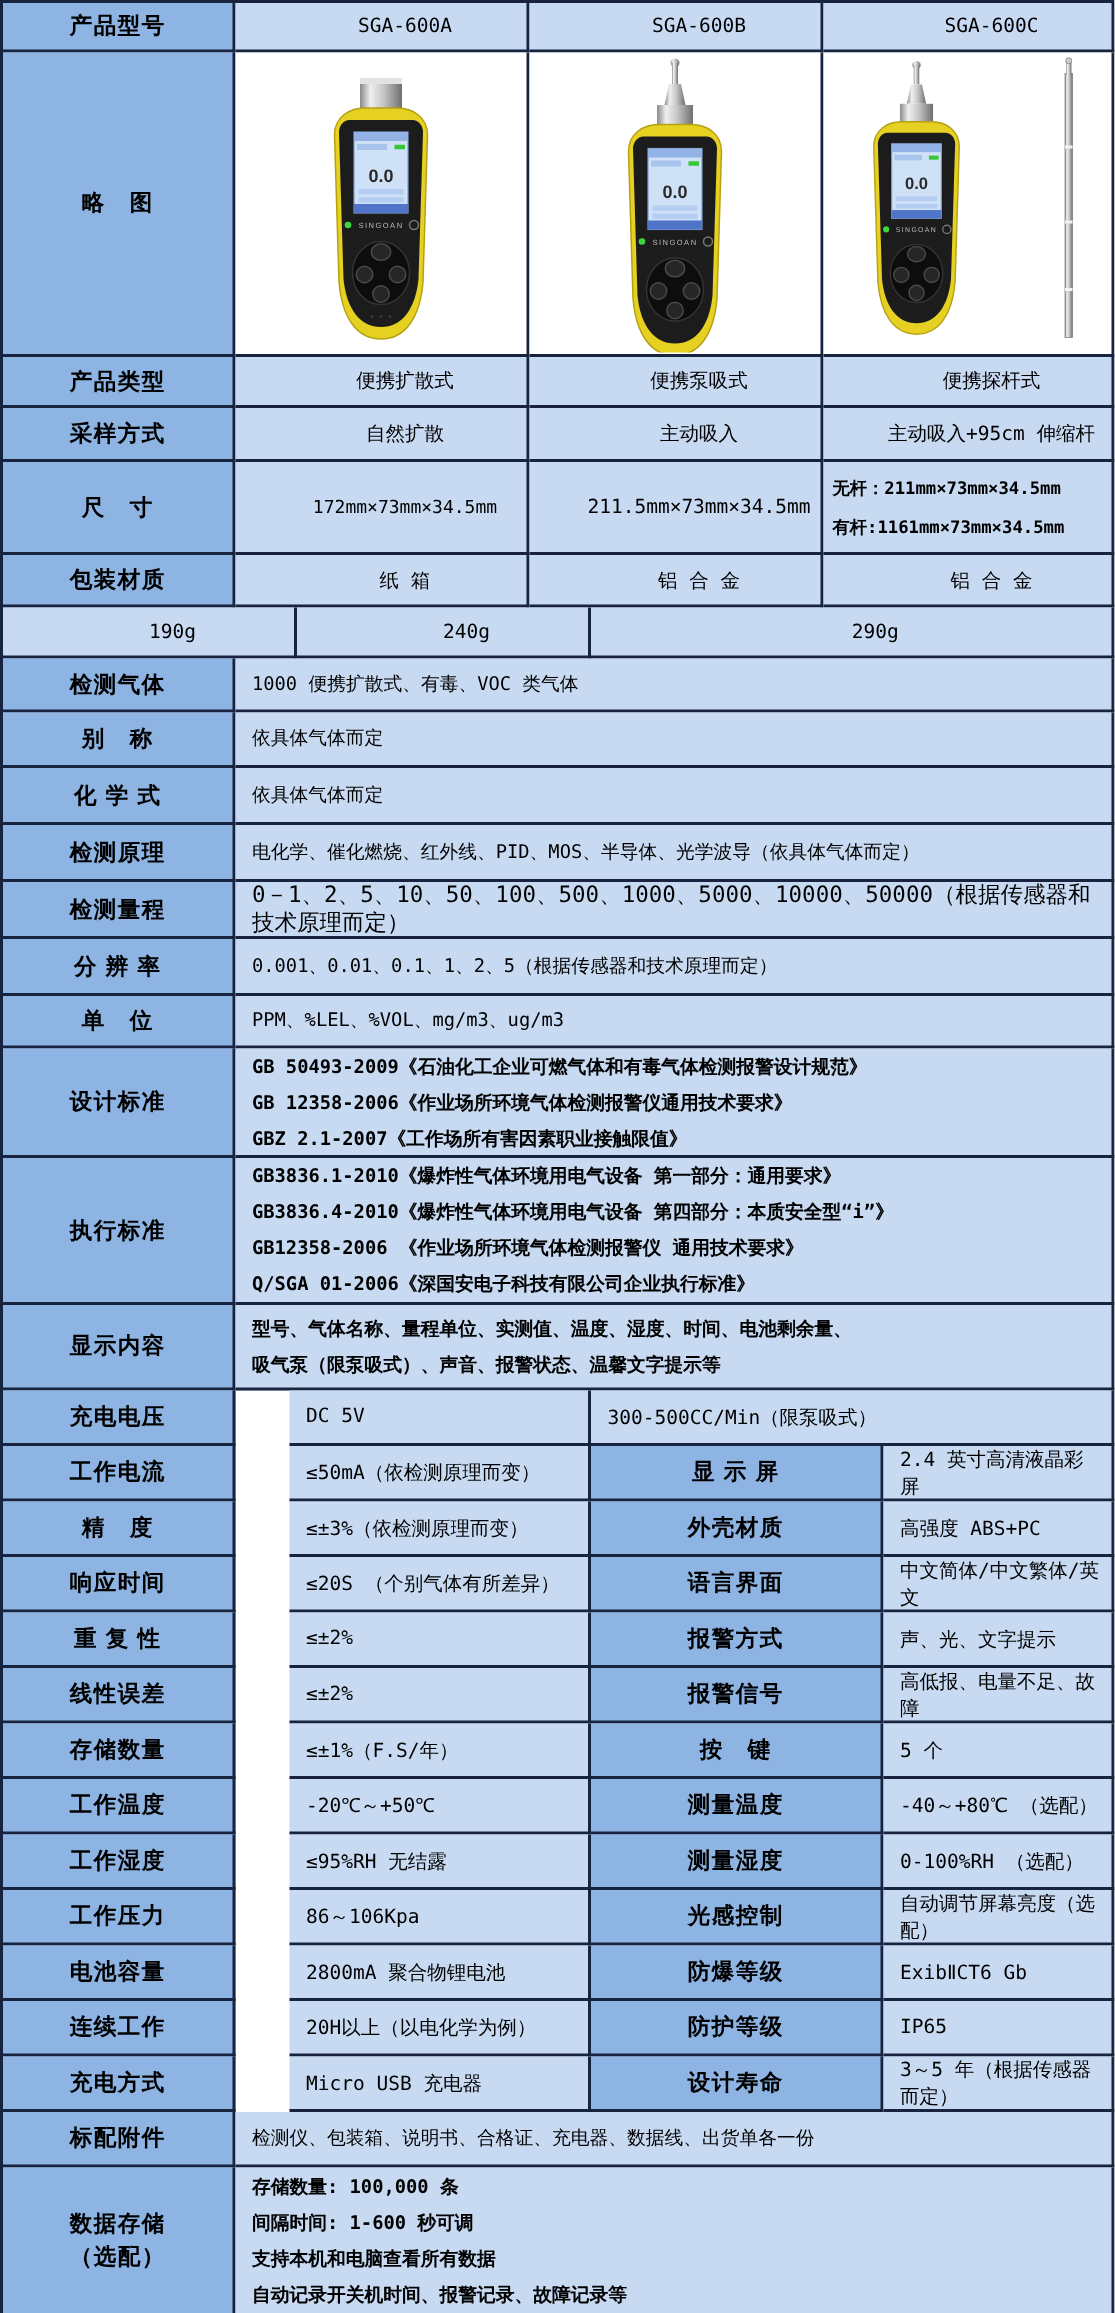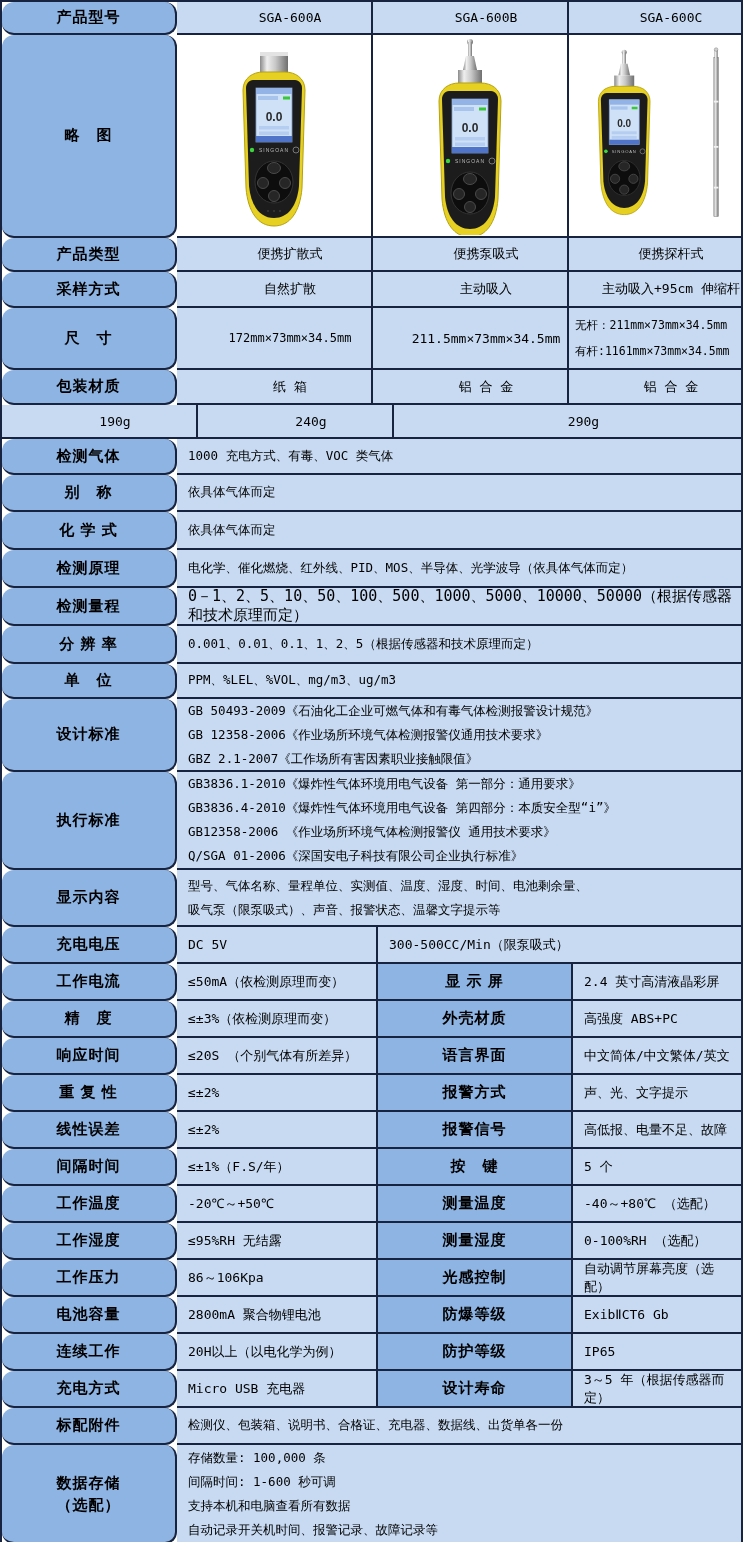--- a/index.html
+++ b/index.html
@@ -17,26 +17,26 @@
   .cell{
     box-sizing:border-box;border-right:2px solid var(--bd);border-bottom:2px solid var(--bd);
     display:flex;align-items:center;justify-content:center;text-align:center;
     overflow:hidden;
   }
   .lab{background:var(--lab);font-weight:bold;font-size:15px;letter-spacing:1px;}
   .val{background:var(--val);font-size:13px;font-family:"DejaVu Sans Mono","Liberation Sans",sans-serif;padding-left:32px;}
   .white{background:#fff;}
   .left{justify-content:flex-start;text-align:left;padding:0 6px 0 11px;}
   .multi{flex-direction:column;align-items:flex-start;justify-content:center;padding:0 6px 0 11px;}
-  .multi div{line-height:24px;white-space:nowrap;}
+  .multi div{line-height:24px;white-space:nowrap;font-weight:bold;}
   .fullval{font-size:12.5px;}
-  .wLab{width:175px;flex:none;border-radius:12px;}
+  .wLab{width:155px;flex:none;}
   .wM{width:196px;flex:none;}
   .wMend{flex:1;}
-  .wV1{width:201px;flex:none;}
+  .wV1{width:201px;flex:none;margin-left:36px;}
   .wL2{width:195px;flex:none;}
   .wV2{flex:1;}
   .wFull{flex:1;}
   .sizeC{font-size:11.5px;padding:0 2px 0 6px;}
   .sizeC div{line-height:26px;}
   .stor div{line-height:24px;}
   .labcol2{flex-direction:column;line-height:22px;}
   svg{display:block;}
 </style>
 </head>
@@ -202,21 +202,21 @@
   </div>
 
   <div class="row" style="height:34px">
     <div class="cell val wM">190g</div>
     <div class="cell val wM">240g</div>
     <div class="cell val wMend">290g</div>
   </div>
 
   <div class="row" style="height:36px">
     <div class="cell lab wLab">检测气体</div>
-    <div class="cell val wFull left fullval">1000 充电方式、有毒、VOC 类气体</div>
+    <div class="cell val wFull left fullval">1000 便携扩散式、有毒、VOC 类气体</div>
   </div>
   <div class="row" style="height:37px">
     <div class="cell lab wLab">别　称</div>
     <div class="cell val wFull left fullval">依具体气体而定</div>
   </div>
   <div class="row" style="height:38px">
     <div class="cell lab wLab">化 学 式</div>
     <div class="cell val wFull left fullval">依具体气体而定</div>
   </div>
   <div class="row" style="height:38px">
@@ -292,21 +292,21 @@
     <div class="cell lab wL2">报警方式</div>
     <div class="cell val wV2 left">声、光、文字提示</div>
   </div>
   <div class="row" style="height:37px">
     <div class="cell lab wLab">线性误差</div>
     <div class="cell val wV1 left">≤±2%</div>
     <div class="cell lab wL2">报警信号</div>
     <div class="cell val wV2 left">高低报、电量不足、故障</div>
   </div>
   <div class="row" style="height:37px">
-    <div class="cell lab wLab">间隔时间</div>
+    <div class="cell lab wLab">存储数量</div>
     <div class="cell val wV1 left">≤±1%（F.S/年）</div>
     <div class="cell lab wL2">按　键</div>
     <div class="cell val wV2 left">5 个</div>
   </div>
   <div class="row" style="height:37px">
     <div class="cell lab wLab">工作温度</div>
     <div class="cell val wV1 left">-20℃～+50℃</div>
     <div class="cell lab wL2">测量温度</div>
     <div class="cell val wV2 left">-40～+80℃ （选配）</div>
   </div>

